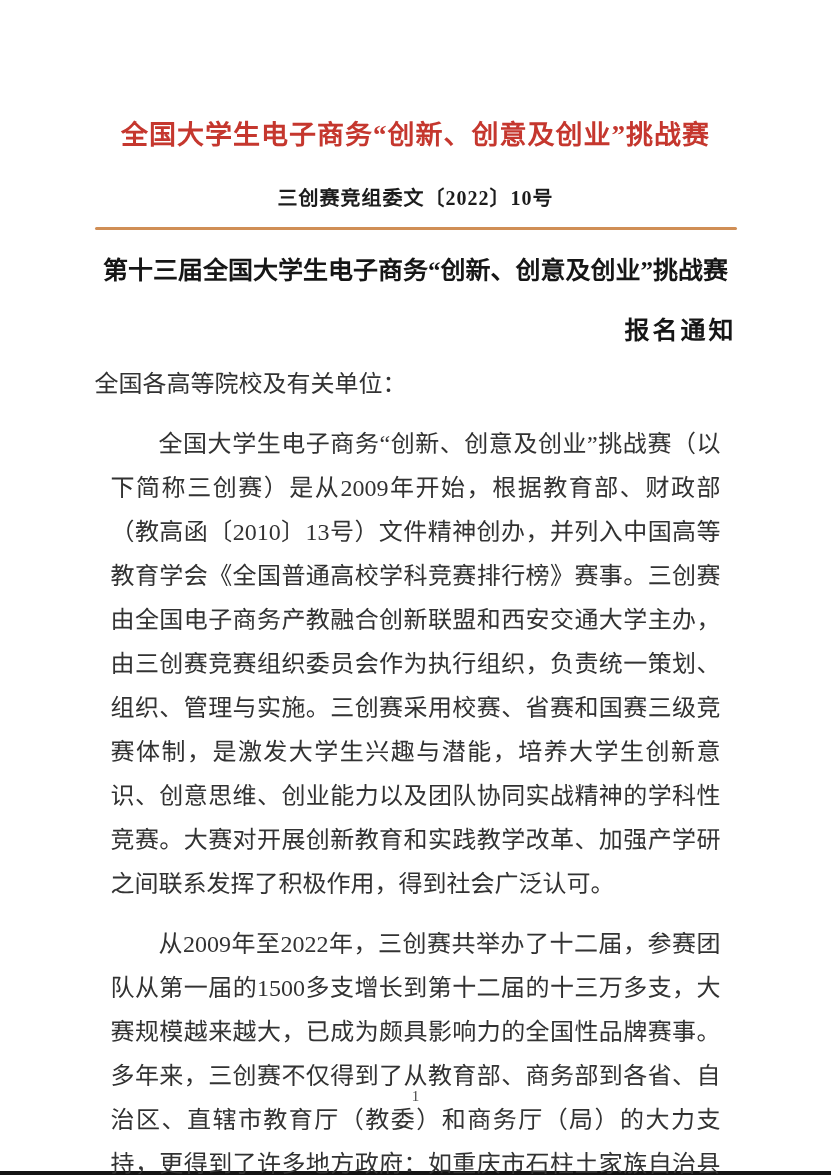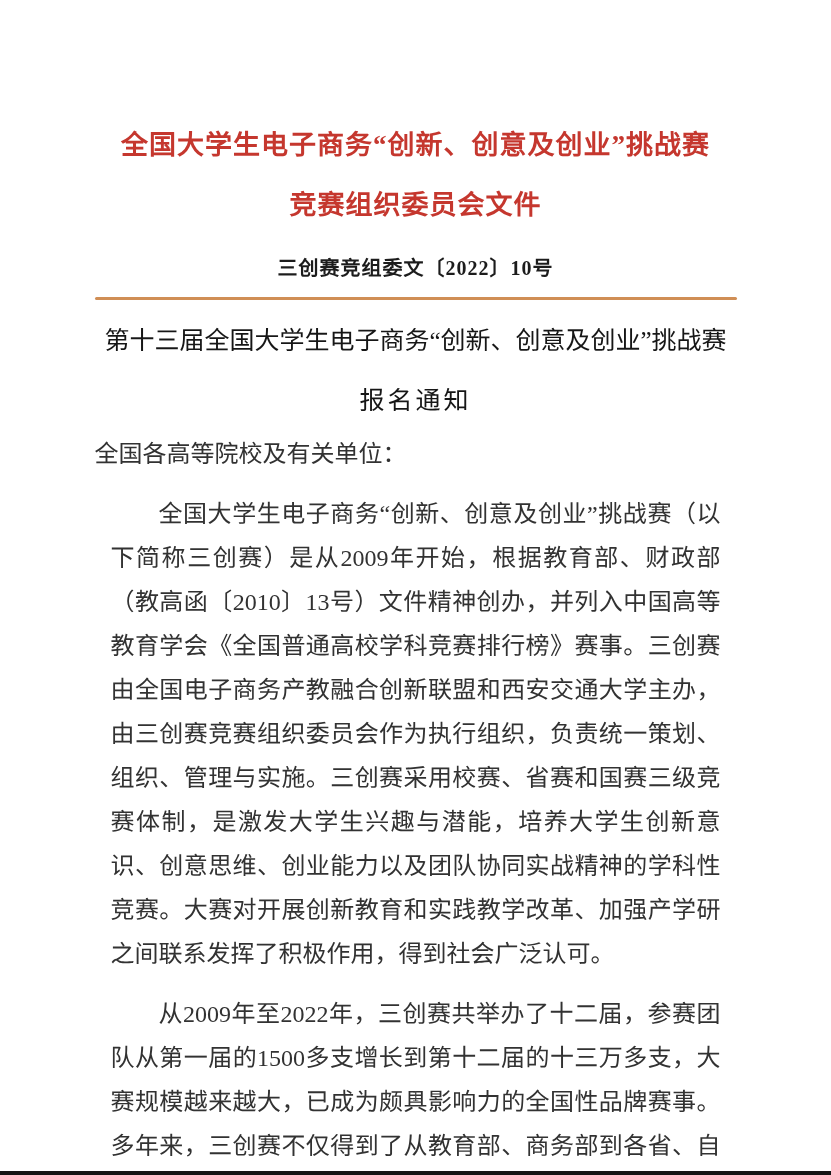--- a/index.html
+++ b/index.html
@@ -14,21 +14,21 @@
     position: relative;
     width: 831px;
     height: 1175px;
     box-sizing: border-box;
     background: #ffffff;
     border-bottom: 4px solid #141414;
   }
   
   .letterhead { padding-top: 110px; }
   .lh-title {
-    margin: 10px;
+    margin: 0;
     text-align: center;
     color: var(--title-red, #c5372e);
     font-size: 27px;
     font-weight: bold;
     line-height: 50px;
     letter-spacing: 1px;
   }
   .doc-number {
     margin-top: 22px;
     text-align: center;
@@ -47,26 +47,27 @@
   
   .content {
     width: 642px;
     margin: 0 auto;
   }
   .heading {
     margin: 24px 0 0 0;
     text-align: center;
     color: #161616;
     font-size: 25px;
-    font-weight: normal;
+    font-weight: bold;
     line-height: 34px;
   }
   .heading.sub {
     margin-top: 26px;
     letter-spacing: 3px;
+    text-align: right;
   }
   .body-text {
     margin-top: 14px;
     color: #323232;
     font-size: 24px;
     line-height: 44px;
   }
   .salutation { margin: 0; }
   .para {
     margin: 16px;
@@ -86,21 +87,20 @@
     font-size: 15px;
   }
 </style>
 </head>
 <body>
 
 <div class="page">
 
   <header class="letterhead">
     <h1 class="lh-title">全国大学生电子商务“创新、创意及创业”挑战赛</h1>
-    <h1 class="lh-title">竞赛组织委员会文件</h1>
     <div class="doc-number">三创赛竞组委文〔2022〕10号</div>
     <div class="rule"></div>
   </header>
 
   <main class="content">
     <h2 class="heading">第十三届全国大学生电子商务“创新、创意及创业”挑战赛</h2>
     <h2 class="heading sub">报名通知</h2>
 
     <div class="body-text">
       <p class="salutation">全国各高等院校及有关单位：</p>

